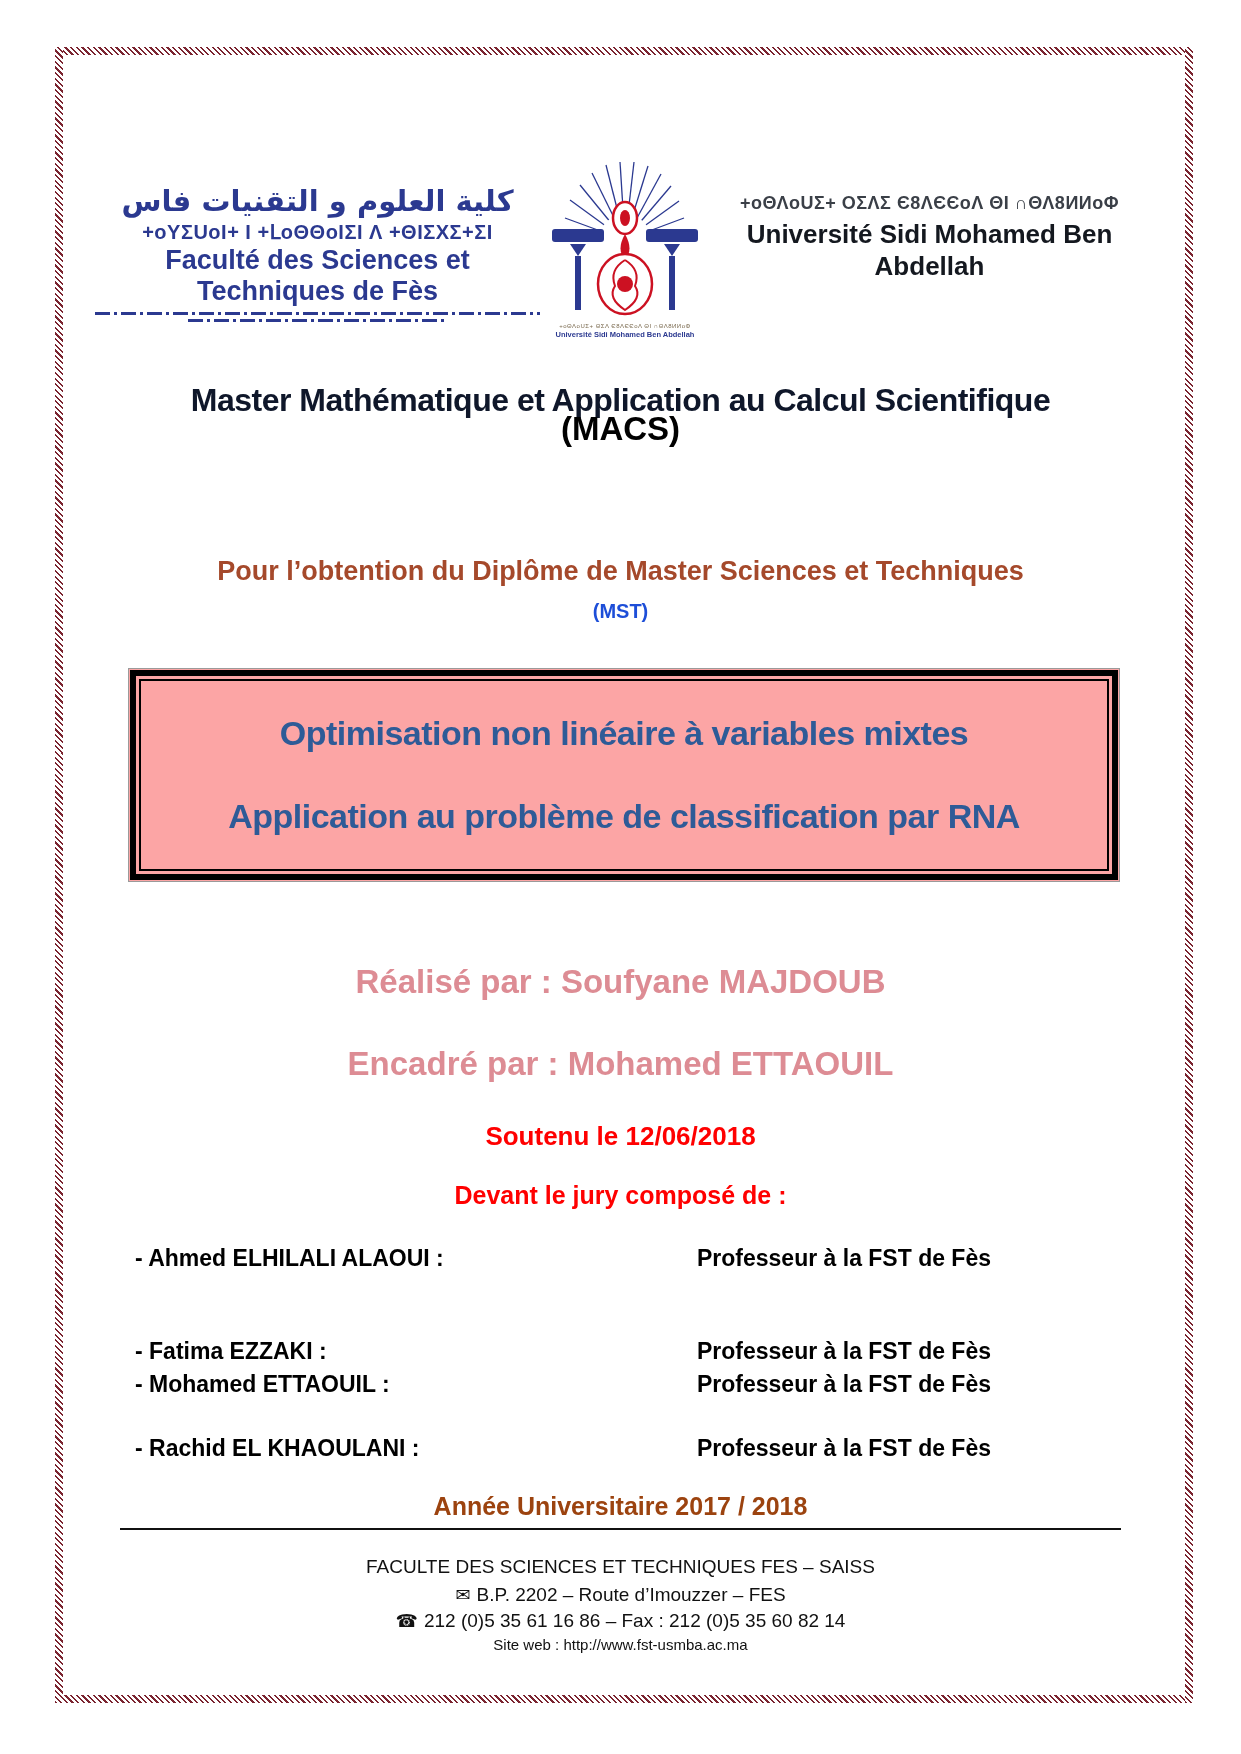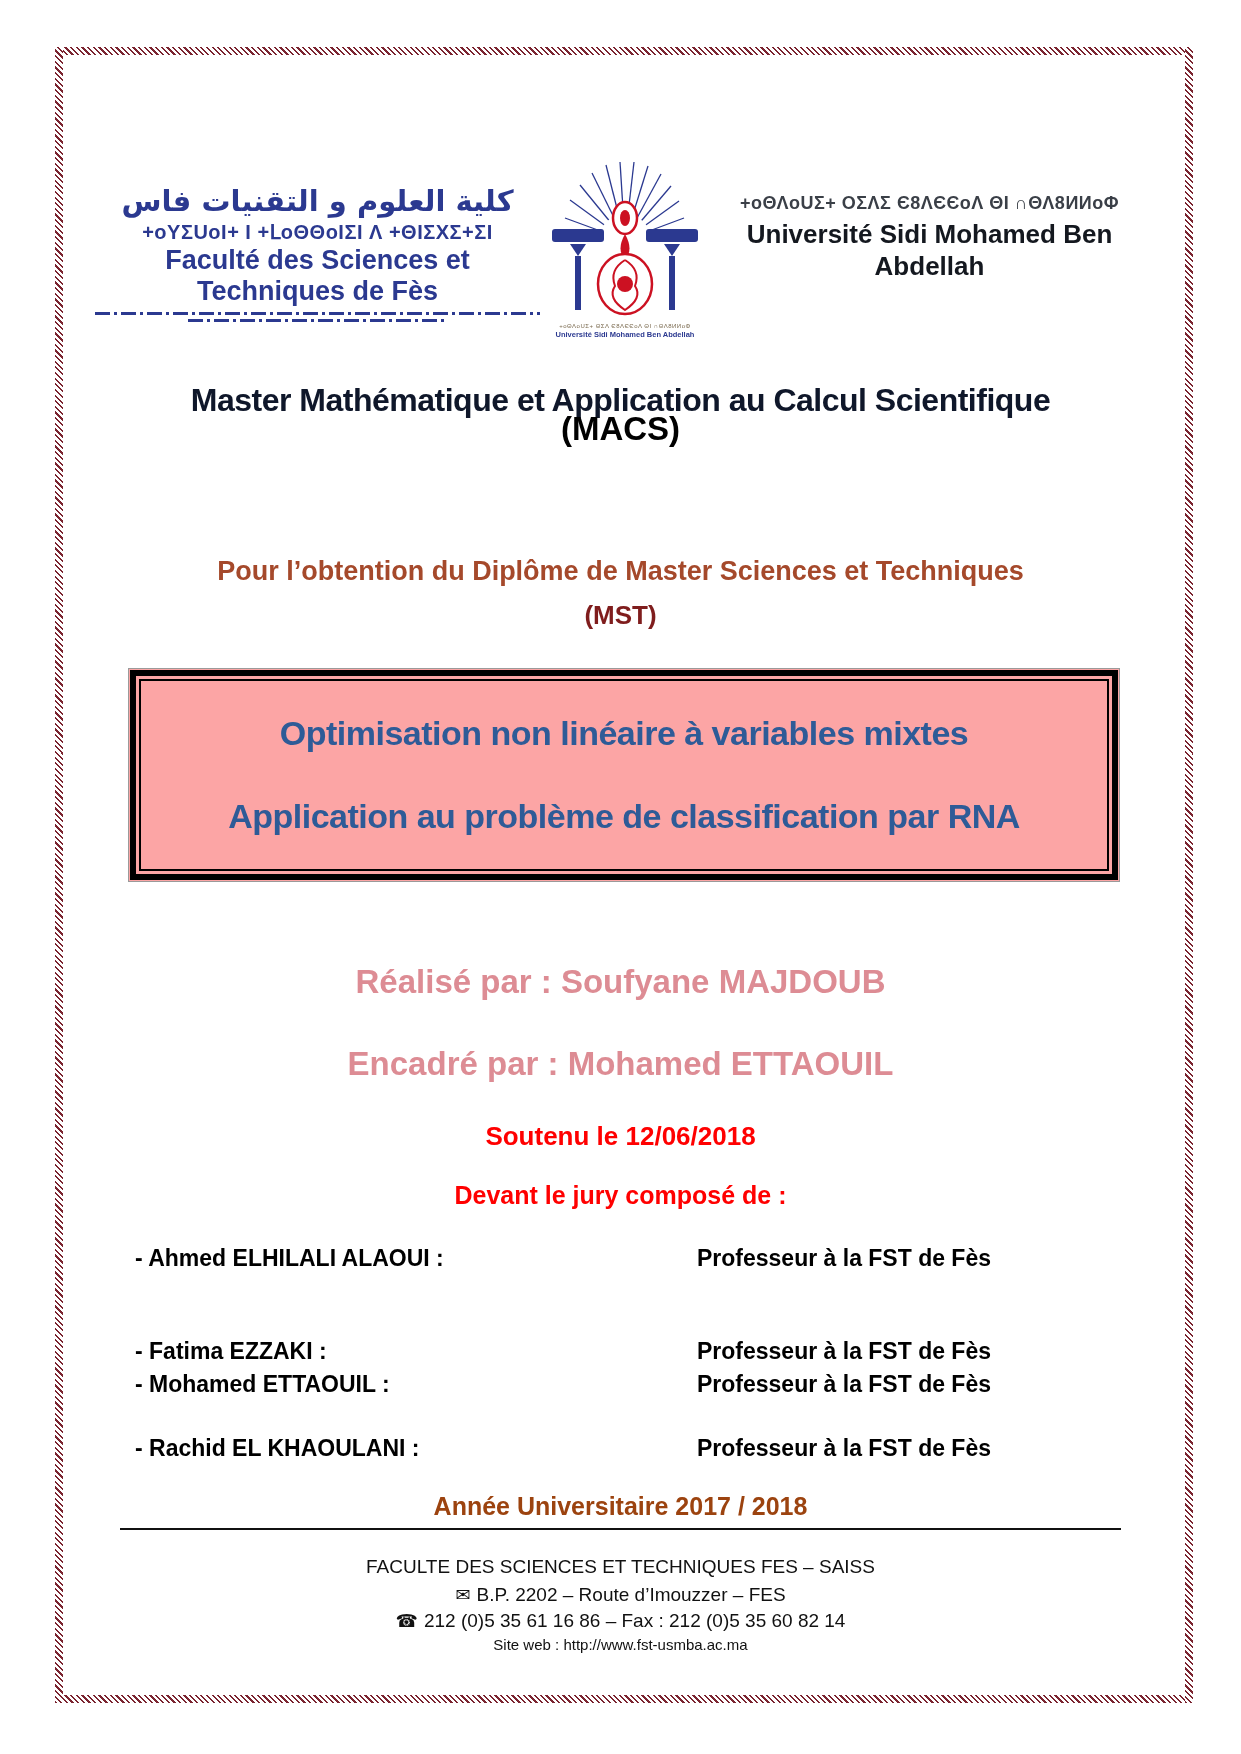--- a/index.html
+++ b/index.html
@@ -35,21 +35,21 @@
   
   .logo-wrap{left:540px;top:160px;width:170px;text-align:center;}
   .logo-cap1{font-size:6px;color:#7A6A4F;letter-spacing:.5px;line-height:8px;}
   .logo-cap2{font-size:7.5px;color:#2B3990;font-weight:bold;line-height:9px;}
 
   
   .t-master{top:346px;font-size:32px;font-weight:800;letter-spacing:-.5px;color:#0f172a;margin-top:36px;}
   .t-macs{top:410px;font-size:33px;font-weight:800;color:#000;}
   .t-memoire{top:488px;font-size:27px;font-weight:800;color:#A5492B;}
   .t-obtention{top:556px;font-size:27px;font-weight:800;color:#A5492B;}
-  .t-mst{top:600px;font-size:26px;font-weight:800;color:#7f1d1d;}
+  .t-mst{top:600px;font-size:20px;font-weight:800;color:#1d4ed8;}
 
   
   .box-outer{left:128px;top:668px;width:988px;border:1px solid #9a9a9a;padding:1px;background:#fca5a5;}
   .box-mid{border:6px solid #000;padding:3px;}
   .box-inner{border:2px solid #000;height:188px;display:flex;flex-direction:column;
     align-items:center;justify-content:center;gap:44px;}
   .box-line{font-size:34px;font-weight:800;color:#2E5B97;letter-spacing:-.5px;}
 
   .t-realise{top:963px;font-size:33px;font-weight:800;color:#DD8C94;}
   .t-encadre{top:1045px;font-size:33px;font-weight:800;color:#DD8C94;}

